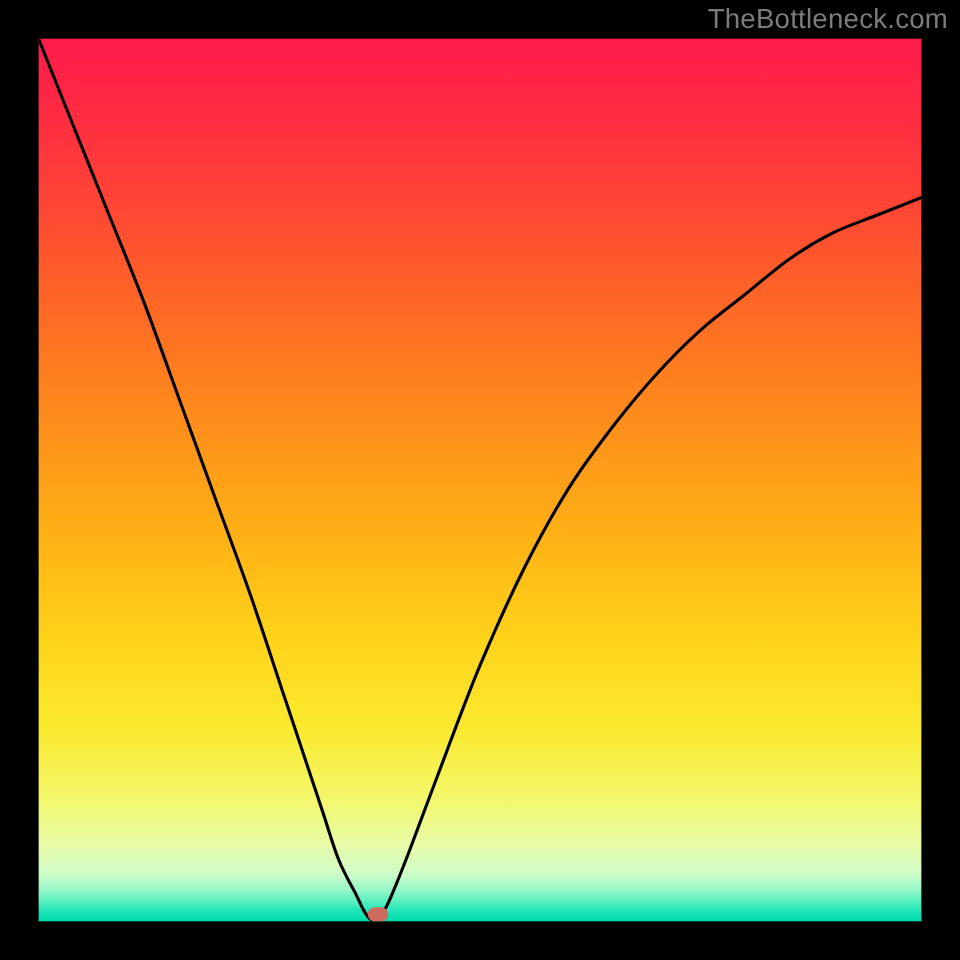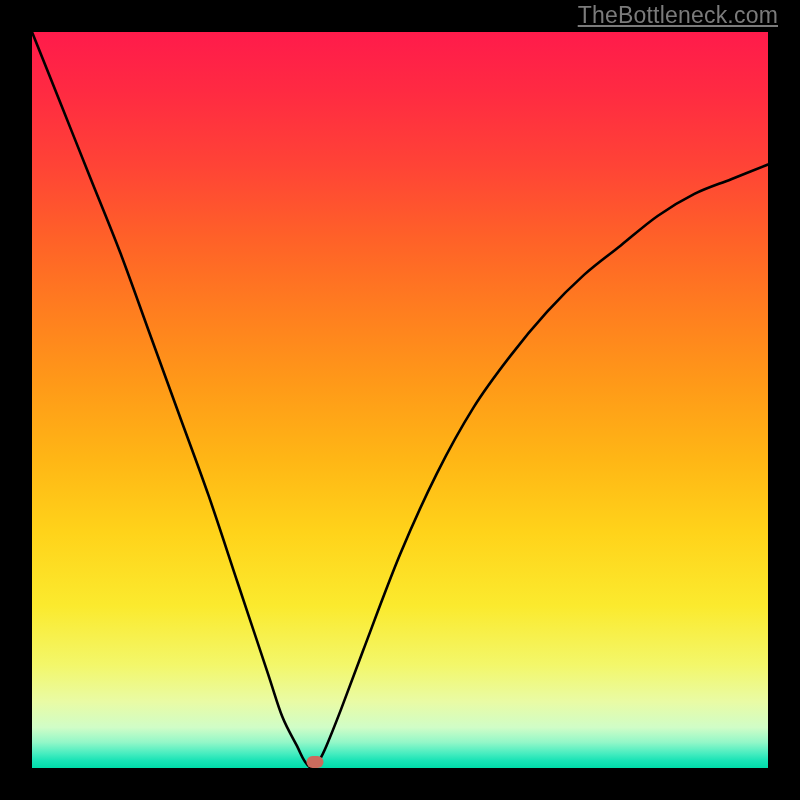--- a/index.html
+++ b/index.html
@@ -58,26 +58,25 @@
     position: absolute;
     width: 17px;
     height: 12px;
     border-radius: 6px;
     background: #cb6b5d;
     transform: translate(-50%, -50%);
   }
   .watermark {
     position: absolute;
     top: 2px;
-    right: 22px;
+    right: 10px;
     color: #7b7b7b;
     font-size: 23px;
     letter-spacing: 0.2px;
     font-weight: 500;
-    text-decoration: underline;
   }
 </style>
 </head>
 <body>
 
 <div class="frame">
   <div class="plot-area">
     <div class="gradient"></div>
     <svg class="curve" viewBox="0 0 736 736" preserveAspectRatio="none">
       <path id="curve-path" fill="none" stroke="#000" stroke-width="2.6" stroke-linecap="round" stroke-linejoin="round" d="M 0,0 C 4.906666666666667,12.266666666666671 19.626666666666665,49.066666666666706 29.44,73.60000000000002 C 39.25333333333334,98.13333333333334 49.06666666666667,122.66666666666659 58.88,147.19999999999993 C 68.69333333333333,171.73333333333326 78.50666666666666,195.04000000000005 88.32,220.80000000000007 C 98.13333333333333,246.5600000000001 107.94666666666667,274.77333333333337 117.76,301.76000000000005 C 127.57333333333334,328.7466666666667 137.38666666666668,355.73333333333335 147.20000000000002,382.72 C 157.01333333333335,409.7066666666667 166.82666666666665,435.4666666666667 176.64,463.68 C 186.45333333333332,491.8933333333333 196.26666666666668,522.5600000000001 206.08,552 C 215.89333333333335,581.4399999999999 228.16000000000003,618.2399999999999 235.52,640.3199999999999 C 242.88,662.4 245.33333333333334,672.2133333333334 250.24,684.48 C 255.14666666666668,696.7466666666667 261.28,706.56 264.96,713.92 C 268.64,721.28 269.8666666666667,724.96 272.32,728.64 C 274.7733333333333,732.3199999999999 277.2266666666667,736 279.68,736 C 282.1333333333333,736 284.5866666666667,732.3199999999999 287.04,728.64 C 289.49333333333334,724.96 290.72,722.5066666666667 294.40000000000003,713.92 C 298.08000000000004,705.3333333333333 302.9866666666667,693.0666666666666 309.12,677.12 C 315.25333333333333,661.1733333333334 321.38666666666666,644 331.2,618.24 C 341.0133333333333,592.48 355.73333333333335,552 368,522.56 C 380.26666666666665,493.11999999999995 392.53333333333336,466.13333333333327 404.8,441.59999999999997 C 417.06666666666666,417.06666666666666 429.3333333333333,394.9866666666667 441.59999999999997,375.36 C 453.8666666666666,355.73333333333335 466.1333333333334,339.78666666666663 478.40000000000003,323.84 C 490.6666666666667,307.8933333333333 502.9333333333333,293.17333333333335 515.1999999999999,279.68 C 527.4666666666666,266.18666666666667 539.7333333333333,253.92 552,242.88 C 564.2666666666667,231.84 576.5333333333334,223.2533333333334 588.8000000000001,213.44000000000005 C 601.0666666666667,203.62666666666672 613.3333333333334,192.58666666666667 625.6,184 C 637.8666666666667,175.41333333333333 650.1333333333333,168.0533333333333 662.4,161.91999999999996 C 674.6666666666666,155.7866666666666 686.9333333333333,152.1066666666666 699.1999999999999,147.19999999999993 C 711.4666666666666,142.29333333333327 729.8666666666667,134.93333333333334 736,132.48000000000002"></path>

